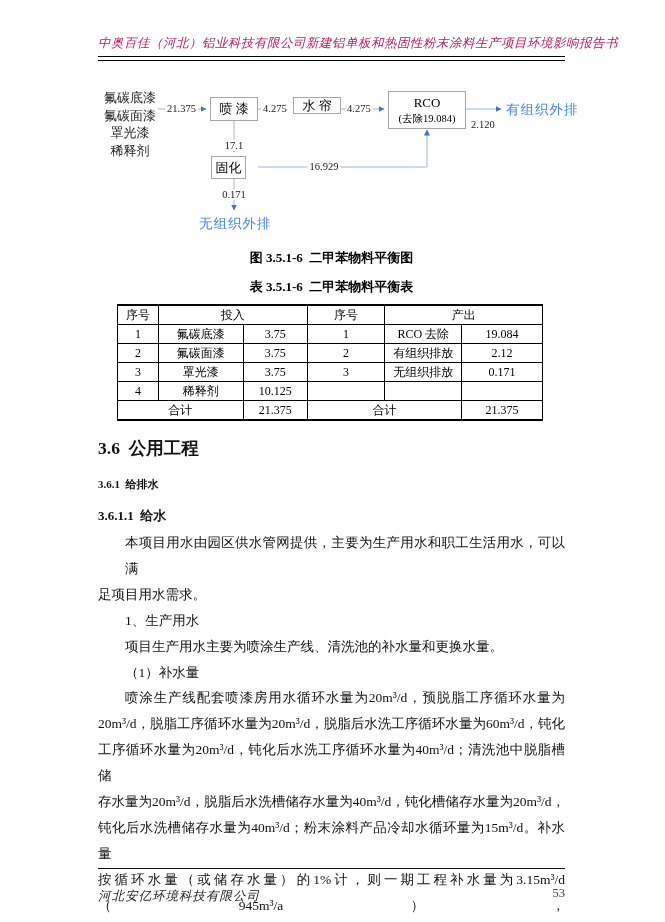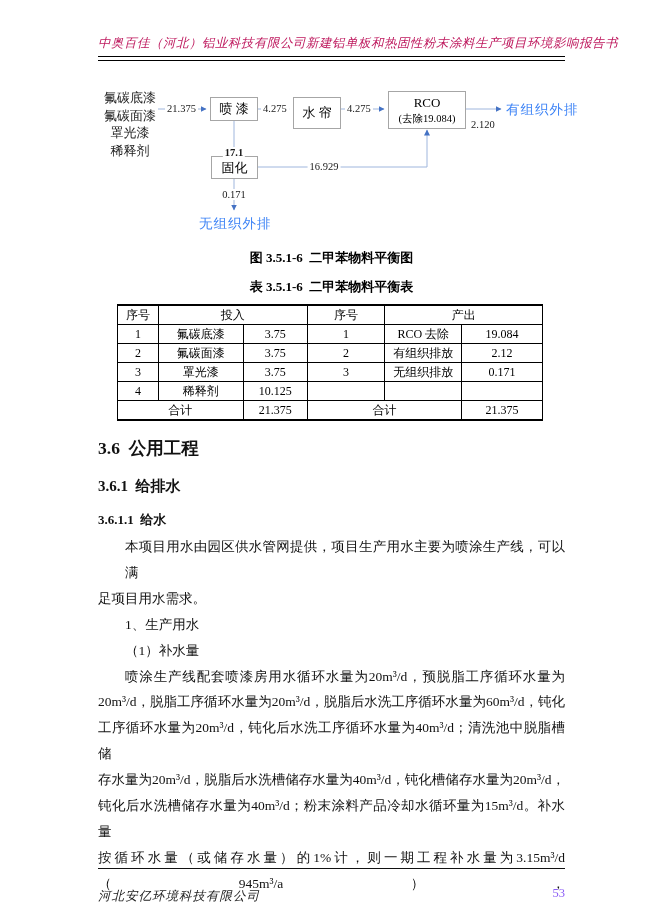--- a/index.html
+++ b/index.html
@@ -54,38 +54,38 @@
     border-top:2.2px solid #000;border-bottom:2.2px solid #000;
   }
   table.bal th,table.bal td{
     border:1px solid #000;text-align:center;height:18px;padding:0 2px;
     font-weight:normal;white-space:nowrap;
   }
   table.bal th{font-weight:normal;}
 
   
   .h1{font-size:17.5px;font-weight:bold;margin-top:15px;white-space:pre;}
-  .h2{font-size:15px;font-weight:bold;margin-top:17px;white-space:pre;}
+  .h2{font-size:11px;font-weight:bold;margin-top:17px;white-space:pre;}
   .h3{font-size:13px;font-weight:bold;margin-top:15px;white-space:pre;}
 
   
   .body-text{margin-top:5px;font-size:13.5px;color:#111;}
   .bline{line-height:25.9px;white-space:nowrap;}
   .bline.indent{padding-left:2em;}
   .bline.justify{white-space:normal;text-align:justify;text-align-last:justify;}
   .bline.indent-justify{padding-left:2em;white-space:normal;text-align:justify;text-align-last:justify;}
 
   
   .doc-footer{
     position:absolute;left:98px;top:868px;width:467px;
     border-top:1.6px solid #111;padding-top:19px;
     display:flex;justify-content:space-between;align-items:flex-start;
   }
   .footer-company{font-size:12.5px;font-style:italic;letter-spacing:1px;color:#1a1a1a;}
-  .footer-page{font-size:12.5px;color:#8b5cf6;margin-top:-2px;}
+  .footer-page{font-size:12.5px;color:#404040;margin-top:-2px;}
 </style>
 </head>
 <body>
 
 <div class="page">
   <div class="content">
 
     <div class="doc-header">
       <div class="ht">中奥百佳（河北）铝业科技有限公司新建铝单板和热固性粉末涂料生产项目环境影响报告书</div>
       <div class="header-rule"></div>
@@ -108,32 +108,32 @@
       </svg>
 
       <div class="feed-labels">
         <div>氟碳底漆</div>
         <div>氟碳面漆</div>
         <div>罩光漆</div>
         <div>稀释剂</div>
       </div>
 
       <div class="dbox" style="left:210px;top:10px;width:48px;height:24px;">喷 漆</div>
-      <div class="dbox" style="left:293px;top:10px;width:48px;height:32px;">水 帘</div>
+      <div class="dbox" style="left:293px;top:10px;width:48px;height:17px;">水 帘</div>
       <div class="dbox rco" style="left:388px;top:4px;width:78px;height:38px;">
         <div>RCO</div>
         <div class="rco-sub">(去除19.084)</div>
       </div>
-      <div class="dbox" style="left:211px;top:69px;width:47px;height:23px;">固化</div>
+      <div class="dbox" style="left:211px;top:69px;width:35px;height:23px;">固化</div>
 
       <div class="flow-num" style="left:165px;top:16px;">21.375</div>
       <div class="flow-num" style="left:261px;top:16px;">4.275</div>
       <div class="flow-num" style="left:345px;top:16px;">4.275</div>
       <div class="flow-num" style="left:469px;top:32px;">2.120</div>
-      <div class="flow-num" style="left:234px;top:60px;transform:translateX(-50%);font-weight:bold;">17.1</div>
+      <div class="flow-num" style="left:234px;top:53px;transform:translateX(-50%);">17.1</div>
       <div class="flow-num" style="left:324px;top:74px;transform:translateX(-50%);">16.929</div>
       <div class="flow-num" style="left:234px;top:102px;transform:translateX(-50%);">0.171</div>
 
       <div class="outlet" style="left:506px;top:14px;">有组织外排</div>
       <div class="outlet" style="left:199px;top:128px;">无组织外排</div>
     </div>
 
     <div class="caption fig">图 3.5.1-6  二甲苯物料平衡图</div>
     <div class="caption tab">表 3.5.1-6  二甲苯物料平衡表</div>
 
@@ -196,23 +196,24 @@
           <td>21.375</td>
         </tr>
       </tfoot>
     </table>
 
     <div class="h1">3.6  公用工程</div>
     <div class="h2">3.6.1  给排水</div>
     <div class="h3">3.6.1.1  给水</div>
 
     <div class="body-text">
-        <div class="bline indent-justify">本项目用水由园区供水管网提供，项目生产用水主要为喷涂生产线，可以满</div>
+        <div class="bline indent-justify">本项目用水由园区供水管网提供，主要为生产用水和职工生活用水，可以满</div>
         <div class="bline flush">足项目用水需求。</div>
         <div class="bline indent">1、生产用水</div>
+        <div class="bline indent">项目生产用水主要为喷涂生产线、清洗池的补水量和更换水量。</div>
         <div class="bline indent">（1）补水量</div>
         <div class="bline indent-justify">喷涂生产线配套喷漆房用水循环水量为20m³/d，预脱脂工序循环水量为</div>
         <div class="bline justify">20m³/d，脱脂工序循环水量为20m³/d，脱脂后水洗工序循环水量为60m³/d，钝化</div>
         <div class="bline justify">工序循环水量为20m³/d，钝化后水洗工序循环水量为40m³/d；清洗池中脱脂槽储</div>
         <div class="bline justify">存水量为20m³/d，脱脂后水洗槽储存水量为40m³/d，钝化槽储存水量为20m³/d，</div>
         <div class="bline justify">钝化后水洗槽储存水量为40m³/d；粉末涂料产品冷却水循环量为15m³/d。补水量</div>
         <div class="bline justify">按循环水量（或储存水量）的1%计，则一期工程补水量为3.15m³/d（945m³/a），</div>
       </div>
   </div>
 

